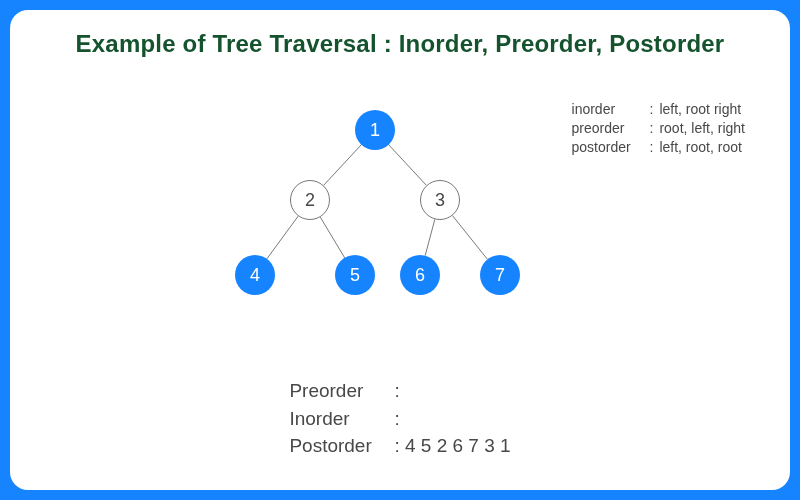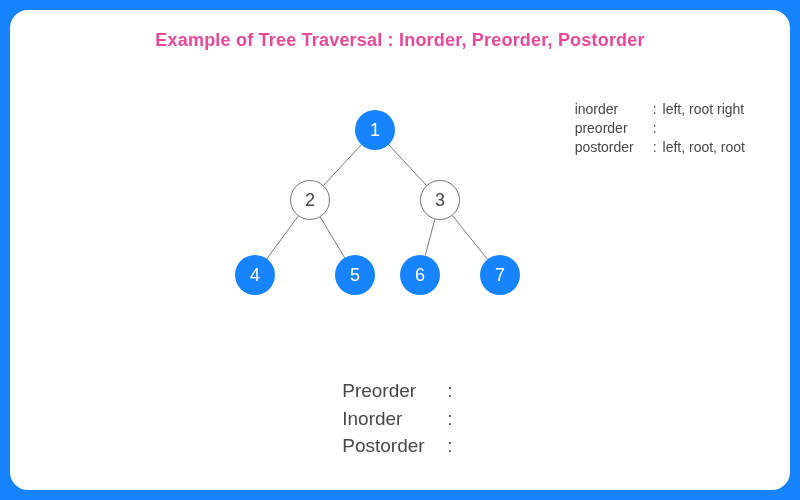--- a/index.html
+++ b/index.html
@@ -13,23 +13,23 @@
   .card {
     width: 100%;
     height: 100%;
     background: #ffffff;
     border-radius: 18px;
     padding: 20px 30px 10px 30px;
     position: relative;
   }
   .title {
     text-align: center;
-    font-size: 18px;
+    font-size: 24px;
     font-weight: 700;
-    color: #ec4899;
+    color: #14532d;
     letter-spacing: 0.2px;
   }
   .legend {
     position: absolute;
     top: 90px;
     right: 45px;
     font-size: 14px;
     color: #484848;
     line-height: 1.35;
   }
@@ -94,20 +94,21 @@
 
   <div class="legend">
     <div class="legend-row">
       <span class="legend-label">inorder</span>
       <span class="legend-colon">:</span>
       <span>left, root right</span>
     </div>
     <div class="legend-row">
       <span class="legend-label">preorder</span>
       <span class="legend-colon">:</span>
+      <span>root, left, right</span>
     </div>
     <div class="legend-row">
       <span class="legend-label">postorder</span>
       <span class="legend-colon">:</span>
       <span>left, root, root</span>
     </div>
   </div>
 
   <div class="tree-area">
     <svg class="edges">
@@ -133,16 +134,17 @@
       <span class="results-label">Preorder</span>
       <span>:&nbsp;</span>
     </div>
     <div class="results-row">
       <span class="results-label">Inorder</span>
       <span>:&nbsp;</span>
     </div>
     <div class="results-row">
       <span class="results-label">Postorder</span>
       <span>:&nbsp;</span>
+      <span>4 5 2 6 7 3 1</span>
     </div>
   </div>
 
 </div>
 
 </body></html>

